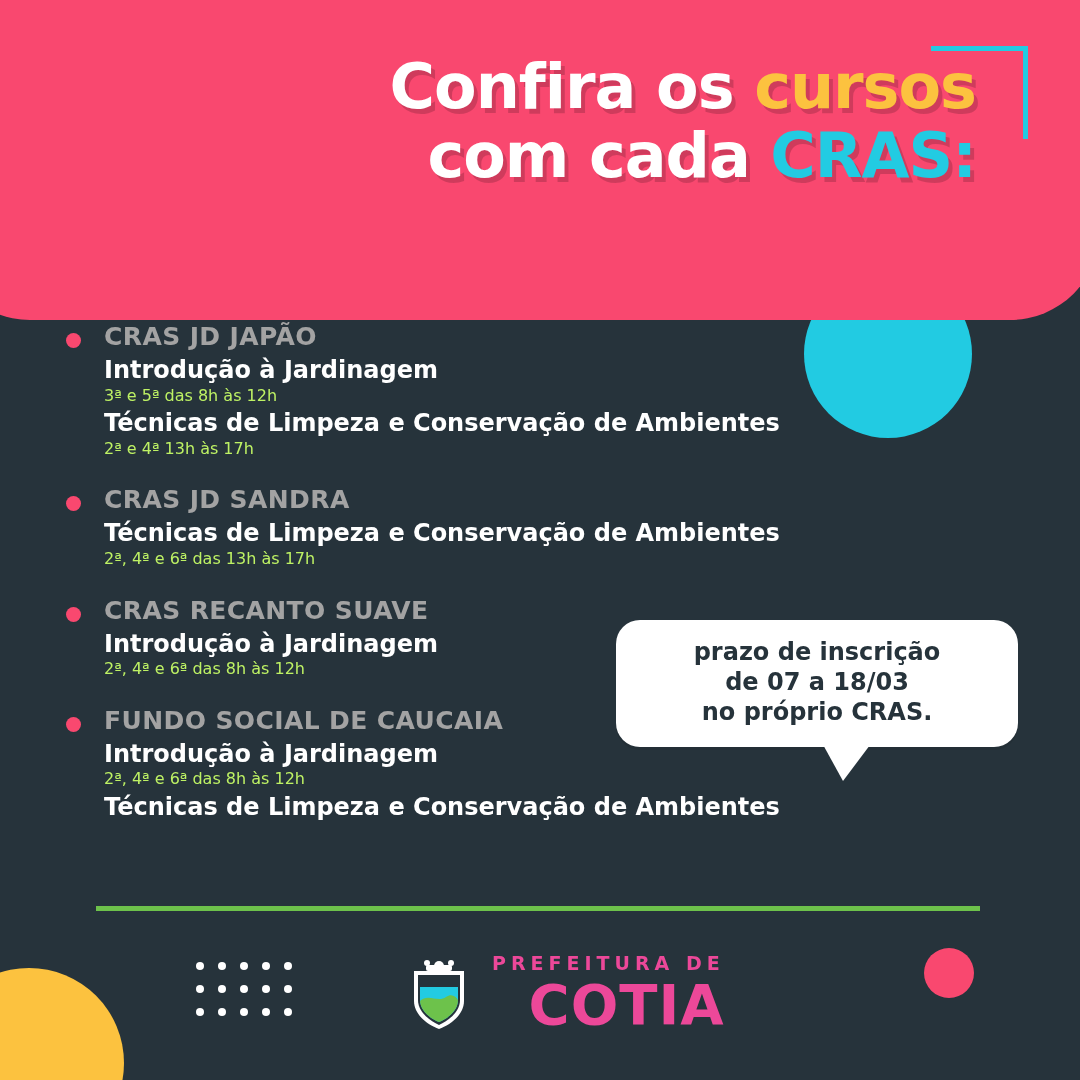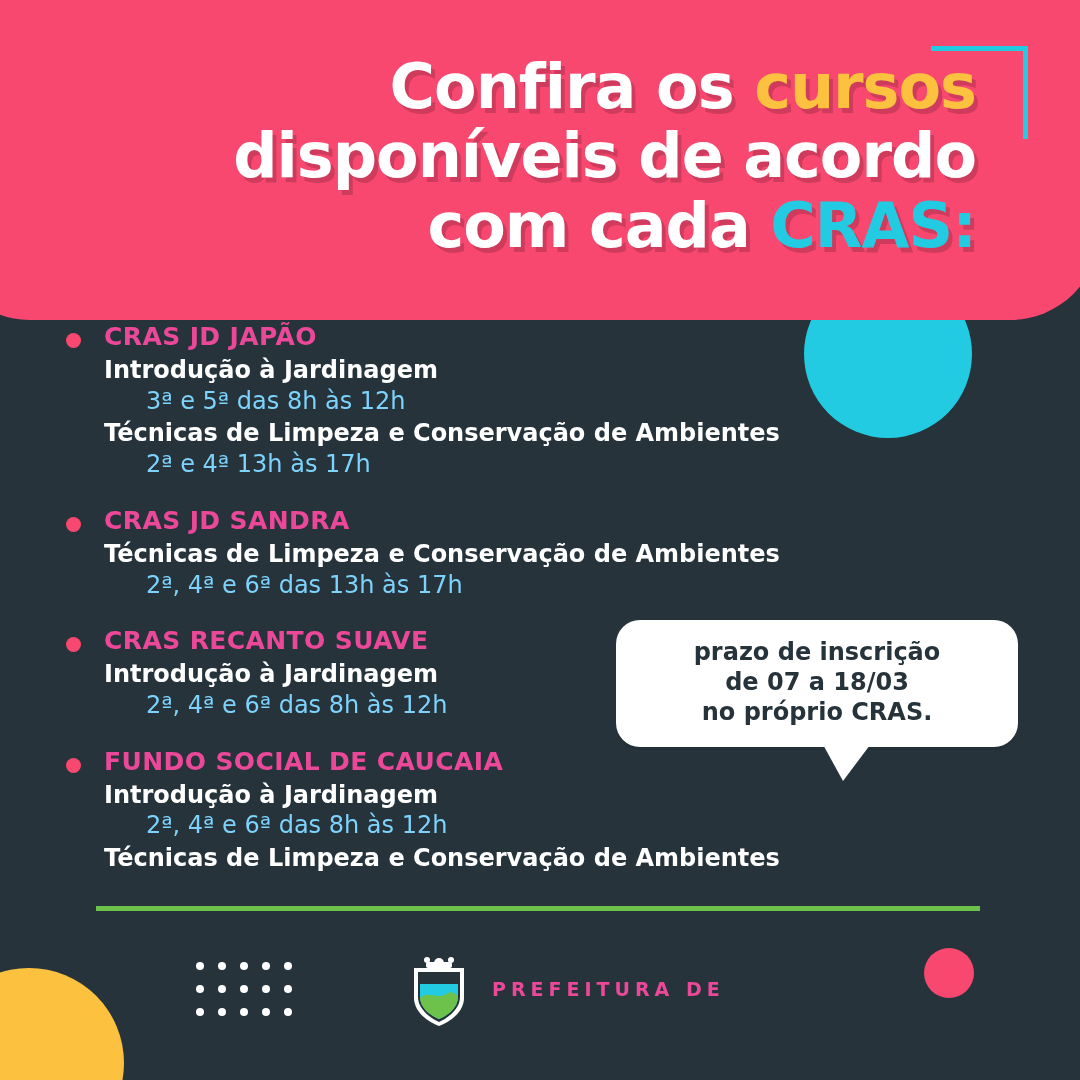--- a/index.html
+++ b/index.html
@@ -122,36 +122,35 @@
     left: 0;
     top: 11px;
     width: 15px;
     height: 15px;
     border-radius: 50%;
     background: #f9486f;
   }
   .cras-title {
     font-weight: bold;
     font-size: 25px;
-    color: #ec4899;
+    color: #a3a3a3;
     letter-spacing: 0.4px;
     margin-bottom: 4px;
   }
   .course-name {
     font-weight: bold;
     font-size: 24px;
     color: #ffffff;
     line-height: 1.28;
   }
   .course-time {
-    font-size: 24px;
-    color: #7dd3fc;
+    font-size: 16px;
+    color: #bef264;
     line-height: 1.28;
     margin-bottom: 2px;
-    margin-left: 42px;
   }
 
   
   .bubble {
     position: absolute;
     right: 62px;
     top: 620px;
     width: 382px;
     background: #ffffff;
     border-radius: 24px;
@@ -250,21 +249,20 @@
 
   <div class="deco-yellow-tr"></div>
   <div class="deco-cyan-circle"></div>
   <div class="pink-header"></div>
   <div class="deco-corner"></div>
   <div class="deco-yellow-bl"></div>
   <div class="deco-pink-dot"></div>
 
   <div class="headline">
     <span class="line"><span>Confira os </span><span class="hl-yellow">cursos</span></span>
-    <span class="line">disponíveis de acordo</span>
     <span class="line"><span>com cada </span><span class="hl-cyan">CRAS:</span></span>
   </div>
 
   <div class="list">
 
     <div class="cras-block">
       <span class="bullet"></span>
       <div class="cras-title">CRAS JD JAPÃO</div>
       <div class="course-name">Introdução à Jardinagem</div>
       <div class="course-time">3ª  e 5ª das 8h às 12h</div>
@@ -332,17 +330,18 @@
         <path d="M10 18 H52 V43 C52 55 40 64 31 68 C22 64 10 55 10 43 Z" fill="#26333b"></path>
         <path d="M12 30 H50 V43 C50 54 39 62 31 65 C23 62 12 54 12 43 Z" fill="#22cbe2"></path>
         <path d="M12 44 C20 36 30 46 38 40 C44 36 48 40 50 43 V43 C50 54 39 62 31 65 C23 62 12 54 12 43 Z" fill="#6dc24b"></path>
         <circle cx="31" cy="9" r="5" fill="#ffffff"></circle>
         <rect x="18" y="8" width="26" height="6" rx="2" fill="#ffffff"></rect>
         <circle cx="19" cy="6" r="3" fill="#ffffff"></circle>
         <circle cx="43" cy="6" r="3" fill="#ffffff"></circle>
       </svg>
       <div class="brand-text">
         <div class="brand-pref">PREFEITURA DE</div>
+        <div class="brand-city">COTIA</div>
       </div>
     </div>
   </div>
 
 </div>
 
 </body></html>

